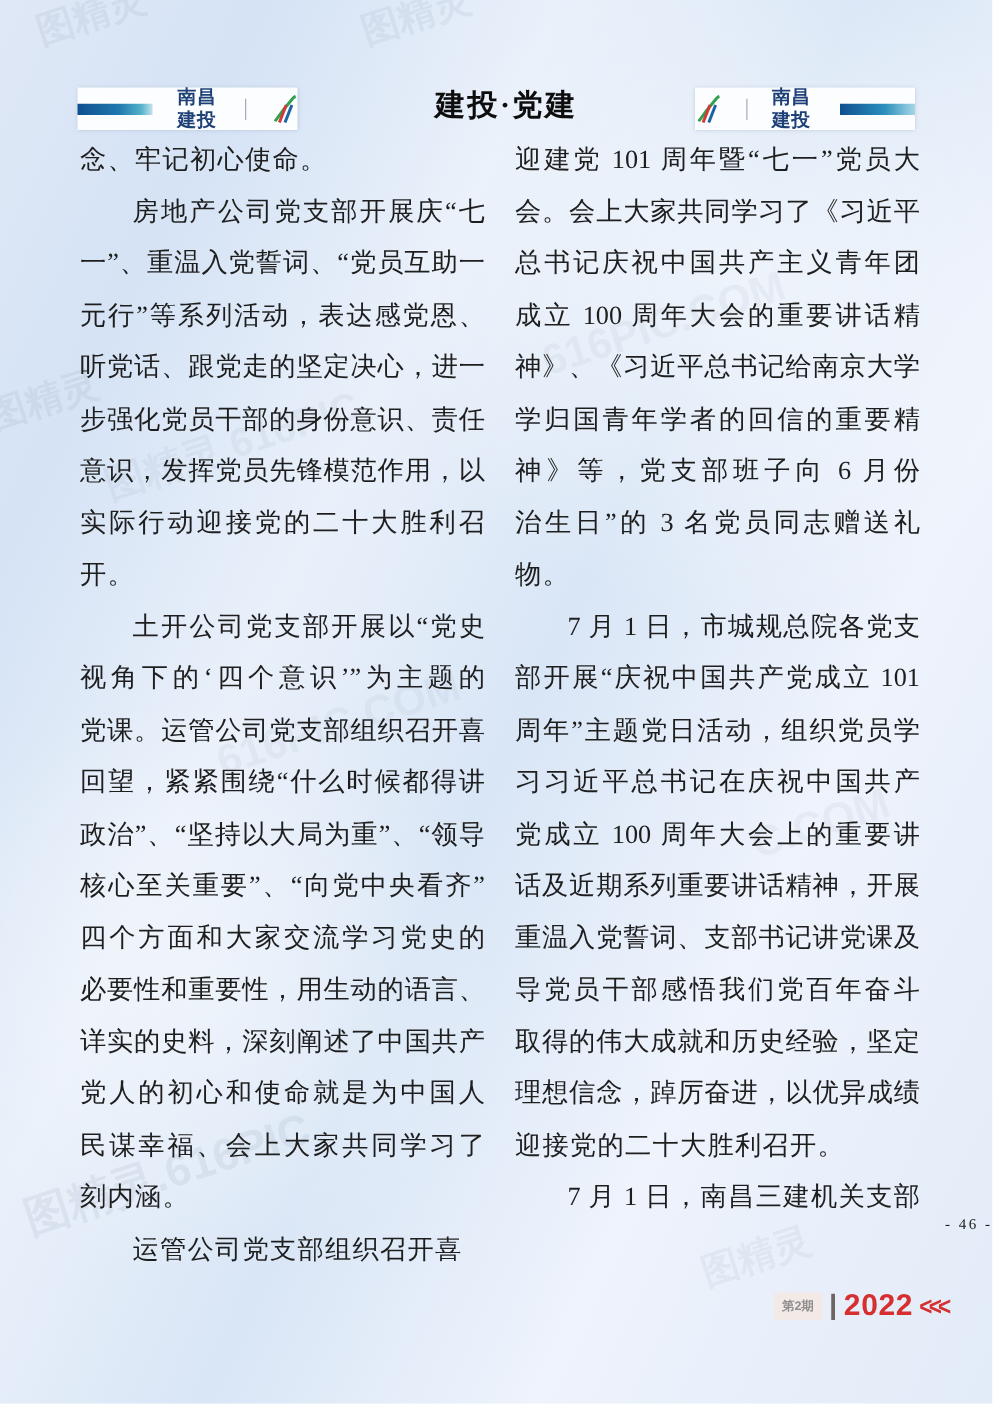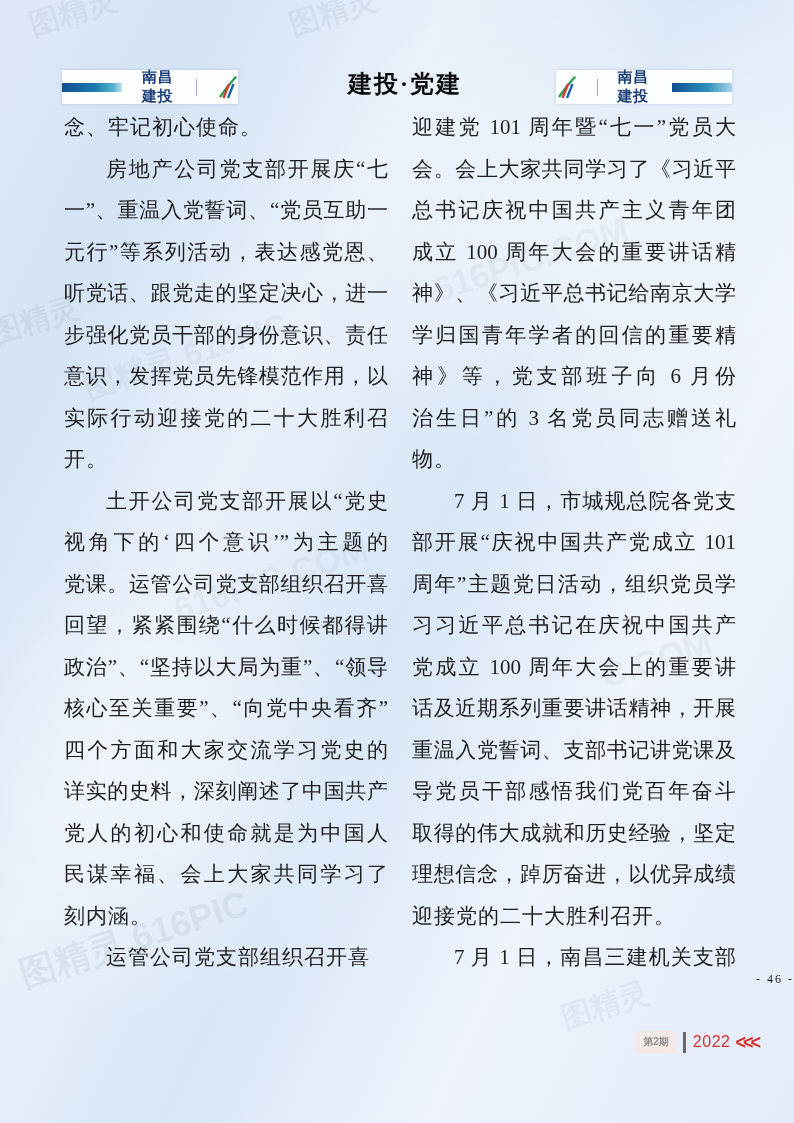--- a/index.html
+++ b/index.html
@@ -36,21 +36,21 @@
         text-align-last:justify;letter-spacing:0;overflow:hidden;}
   .line.indent{text-indent:2em;}
   
   .page-num{position:absolute;top:972px;left:0;right:0;text-align:right;
         font-size:12px;color:#1a1a1a;letter-spacing:2px;}
   .issue{position:absolute;top:1031px;right:36px;display:flex;align-items:center;gap:7px;
         font-family:"Liberation Sans","DejaVu Sans",sans-serif;}
   .issue-badge{background:#f3e9e7;color:#8f8f8f;font-weight:bold;font-size:10px;
         padding:4px 7px;border-radius:2px;}
   .issue-divider{width:3px;height:21px;background:#6e6464;}
-  .issue-year{color:#d5302f;font-weight:normal;font-size:16px;letter-spacing:.5px;}
+  .issue-year{color:#d5302f;font-weight:bold;font-size:24px;letter-spacing:.5px;}
   .issue-chev{color:#d5302f;font-weight:bold;font-size:18px;letter-spacing:-3px;
         transform:scaleY(1.15);margin-left:-2px;}
 </style>
 </head>
 <body>
 
 <div class="page">
 
   <div id="watermarks">
       <span class="watermark" style="left: 28px; top: -8px; font-size: 30px; opacity: 0.13; transform: rotate(-18deg);">图精灵</span>
@@ -99,20 +99,21 @@
         <div class="line fill">意识，发挥党员先锋模范作用，以</div>
         <div class="line fill">实际行动迎接党的二十大胜利召</div>
         <div class="line">开。</div>
         <div class="line fill indent">土开公司党支部开展以“党史</div>
         <div class="line fill">视角下的‘四个意识’”为主题的</div>
         <div class="line fill">党课。运管公司党支部组织召开喜</div>
         <div class="line fill">回望，紧紧围绕“什么时候都得讲</div>
         <div class="line fill">政治”、“坚持以大局为重”、“领导</div>
         <div class="line fill">核心至关重要”、“向党中央看齐”</div>
         <div class="line fill">四个方面和大家交流学习党史的</div>
+        <div class="line fill">必要性和重要性，用生动的语言、</div>
         <div class="line fill">详实的史料，深刻阐述了中国共产</div>
         <div class="line fill">党人的初心和使命就是为中国人</div>
         <div class="line fill">民谋幸福、会上大家共同学习了</div>
         <div class="line">刻内涵。</div>
         <div class="line indent">运管公司党支部组织召开喜</div>
       </div>
     <div class="col" id="col-right">
         <div class="line fill">迎建党 101 周年暨“七一”党员大</div>
         <div class="line fill">会。会上大家共同学习了《习近平</div>
         <div class="line fill">总书记庆祝中国共产主义青年团</div>

